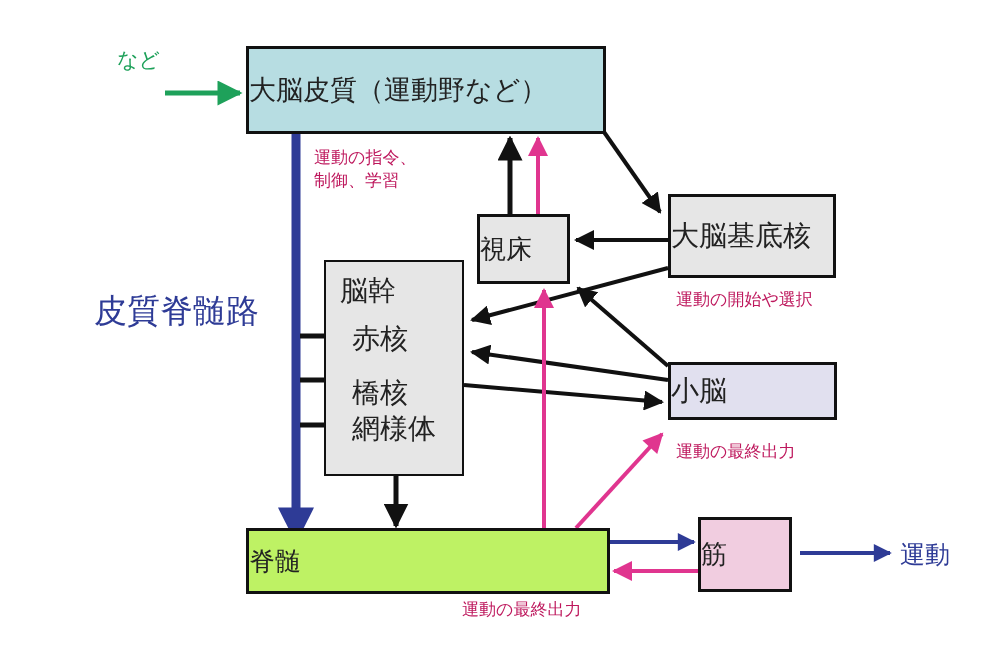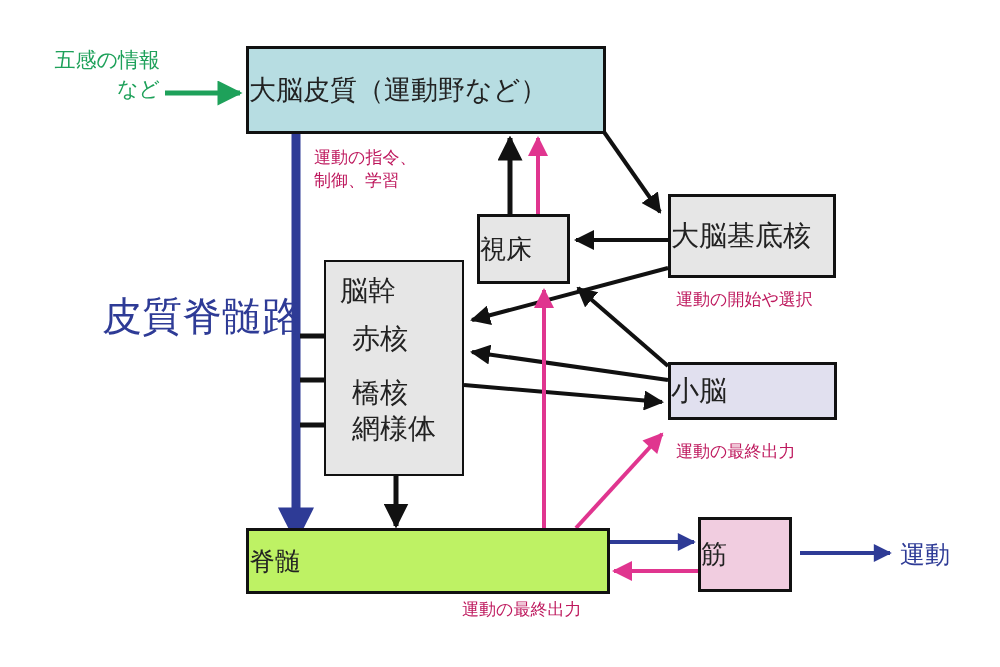--- a/index.html
+++ b/index.html
@@ -78,42 +78,41 @@
   <line x1="576" y1="528" x2="662" y2="434" stroke="#e0358f" stroke-width="4" marker-end="url(#hp)"></line>
 
   <line x1="610" y1="542" x2="694" y2="542" stroke="#2e3b96" stroke-width="4" marker-end="url(#hu)"></line>
 
   <line x1="698" y1="571" x2="614" y2="571" stroke="#e0358f" stroke-width="4" marker-end="url(#hp)"></line>
 
   <line x1="800" y1="553" x2="890" y2="553" stroke="#2e3b96" stroke-width="4" marker-end="url(#hu)"></line>
 </svg>
 
 <div class="lbl green" style="left:30px; top:46px; width:130px;">
-  <div>五感の情報</div>
   <div>など</div>
 </div>
 
 <div class="box cortex">
   <span>大脳皮質（運動野など）</span>
 </div>
 <div class="lbl small" style="left:314px; top:146px;">
   <div>運動の指令、</div>
   <div>制御、学習</div>
 </div>
 
 <div class="box thalamus">
   <span>視床</span>
 </div>
 
 <div class="box basal">
   <span>大脳基底核</span>
 </div>
 <div class="lbl small" style="left:676px; top:288px;">運動の開始や選択</div>
 
-<div class="lbl blue" style="left:102px; top:289px; font-size:40px;">皮質脊髄路</div>
+<div class="lbl blue" style="left:94px; top:289px; font-size:33px;">皮質脊髄路</div>
 
 <div class="box brainstem">
   <span class="title">脳幹</span>
   <span class="sub" style="top:58px;">赤核</span>
   <span class="sub" style="top:112px;">橋核</span>
   <span class="sub" style="top:148px;">網様体</span>
 </div>
 
 <div class="box cerebellum">
   <span>小脳</span>

